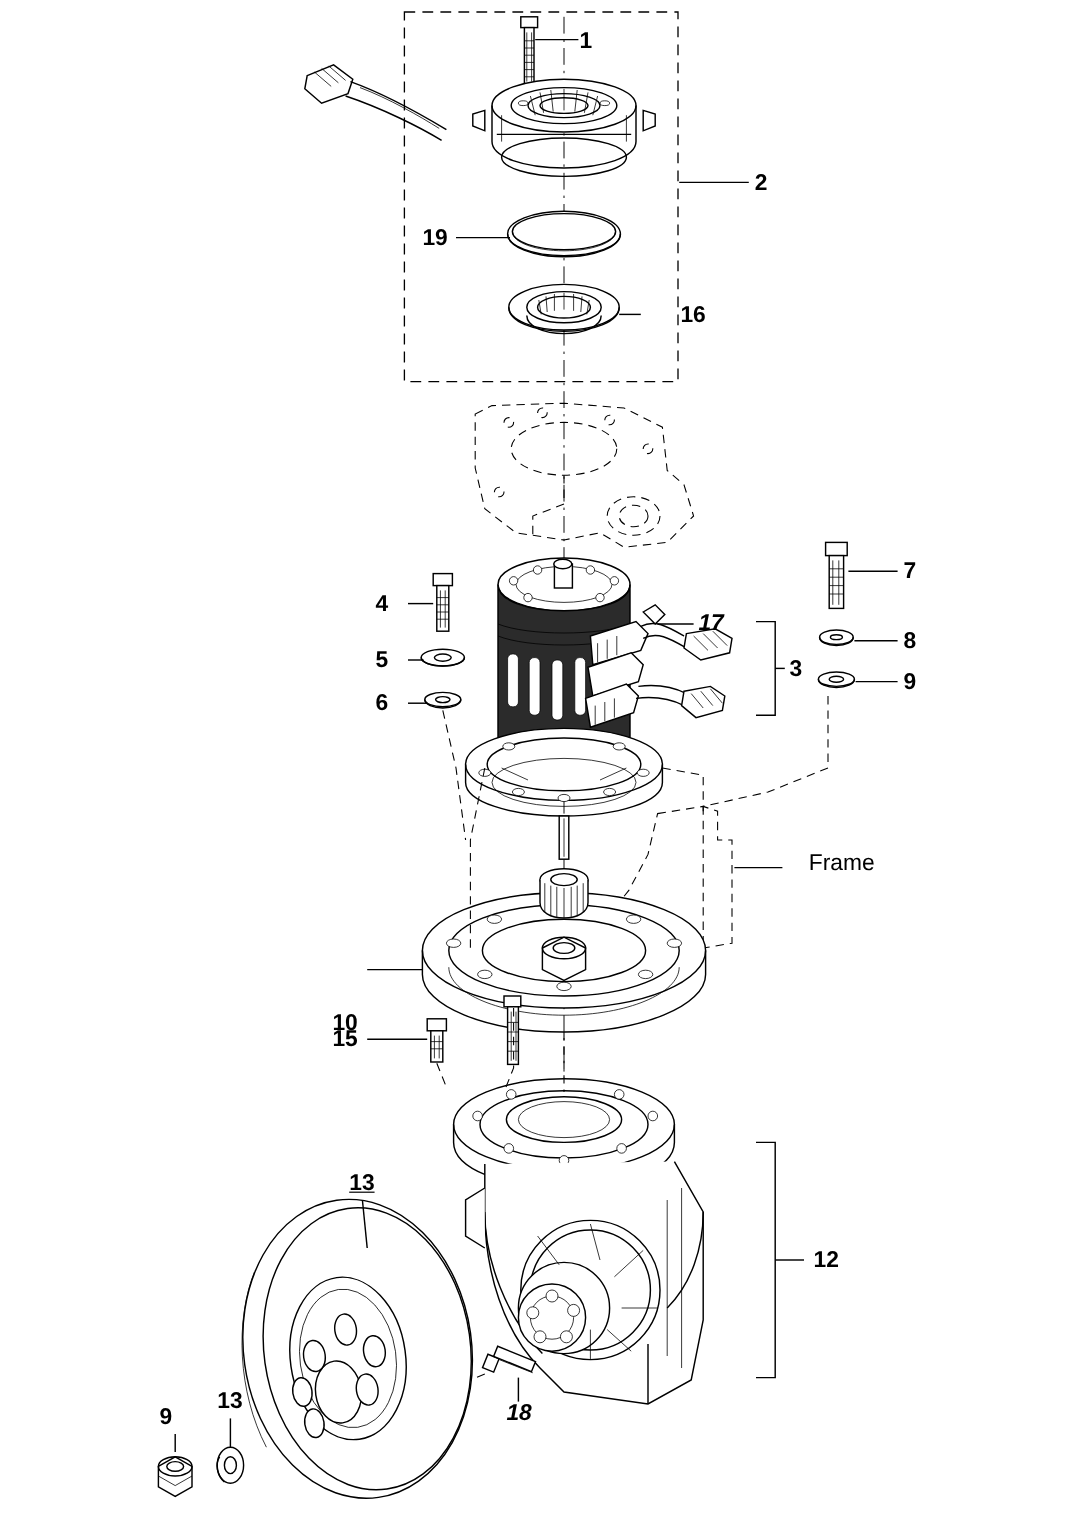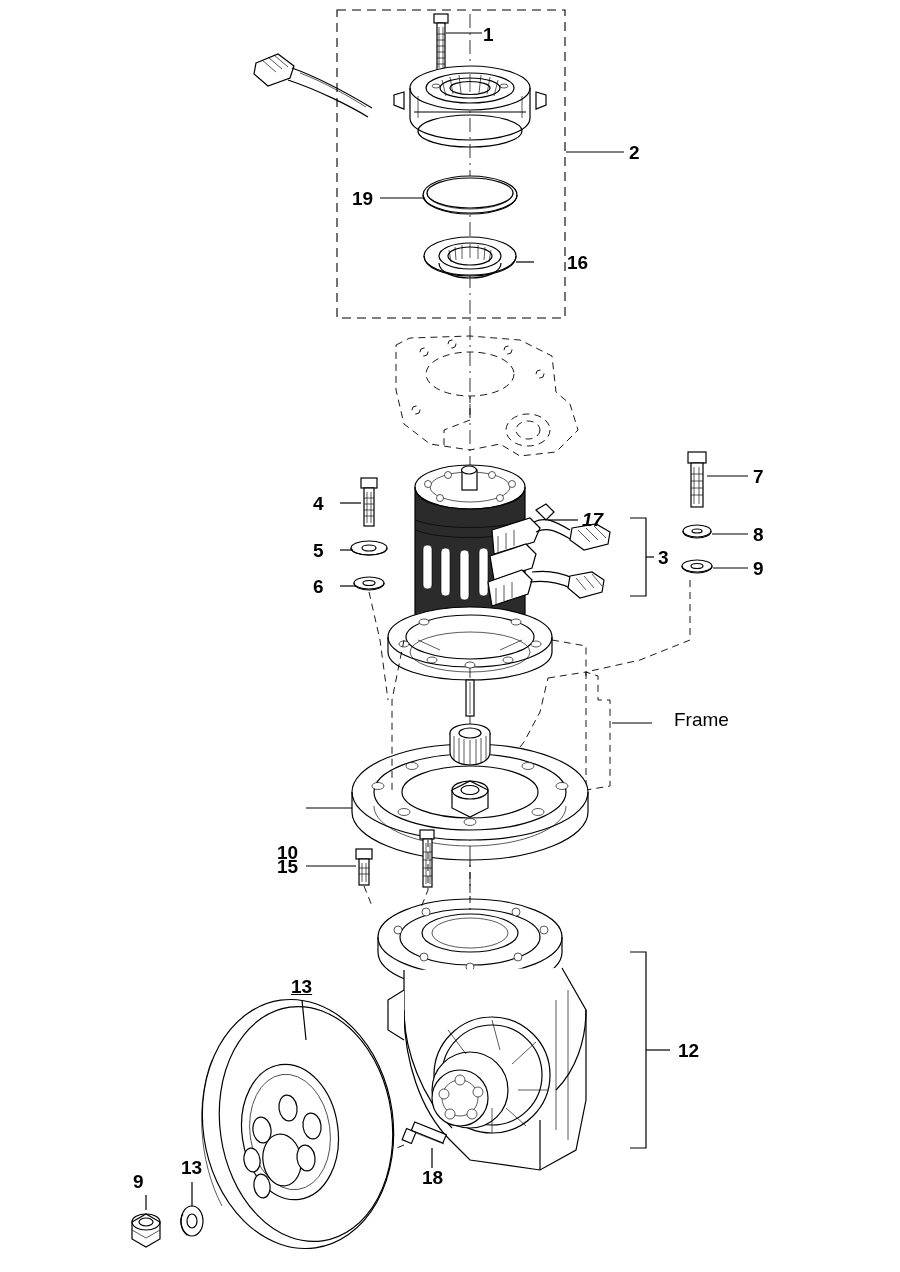--- a/index.html
+++ b/index.html
@@ -490,16 +490,16 @@
   <div class="callout" style="left:753px; top:525px;">8</div>
   <div class="callout" style="left:753px; top:559px;">9</div>
   <div class="callout" style="left:582px; top:510px;font-style:italic;">17</div>
   <div class="callout" style="left:658px; top:548px;">3</div>
   <div class="callout" style="left:277px; top:843px;text-align:right;">10</div>
   <div class="callout" style="left:277px; top:857px;">15</div>
   <div class="callout" style="left:678px; top:1041px;">12</div>
   <div class="callout" style="left:291px; top:977px;text-decoration:underline;">13</div>
   <div class="callout" style="left:181px; top:1158px;">13</div>
   <div class="callout" style="left:133px; top:1172px;">9</div>
-  <div class="callout" style="left:422px; top:1168px;">18</div>
+  <div class="callout" style="left:422px; top:1168px;font-style:italic;">18</div>
   <div class="callout frame-label" style="left:674px; top:710px;">Frame</div>
 
 </div>
 
 </body></html>

